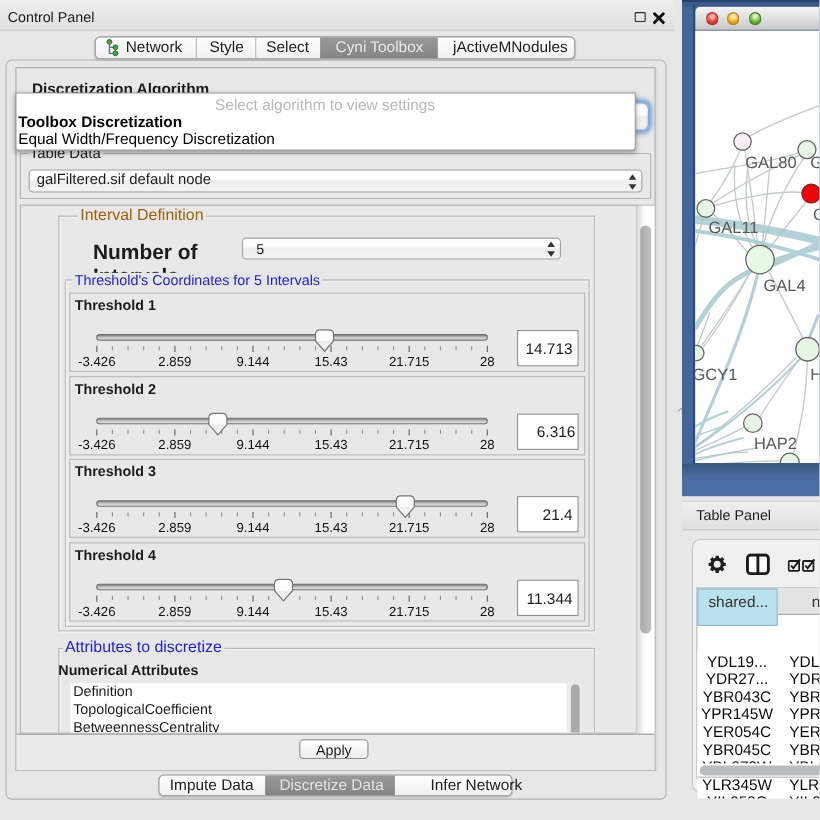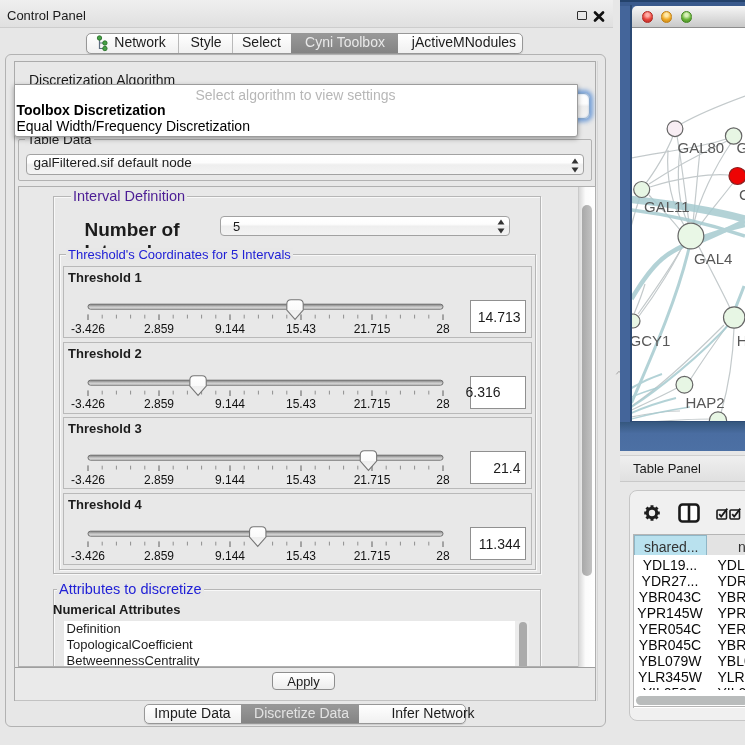--- a/index.html
+++ b/index.html
@@ -32,33 +32,33 @@
 <div class="a tabseg" style="left:302px;top:34px;width:86px;color:#e9e9e9">Cyni Toolbox</div>
 <div class="a tabseg" style="left:409px;top:34px;width:110px;">jActiveMNodules</div>
 <svg class="a" style="left:95px;top:34px" width="18" height="18" viewBox="0 0 18 18">
       <path d="M4.5 4 V15 M4.5 9 H9.6 M4.5 14.5 H9.6" stroke="#5e6e80" stroke-width="1.2" fill="none"></path>
       <circle cx="4.5" cy="4" r="2.2" fill="#45a145" stroke="#2b712b" stroke-width="0.9"></circle>
       <circle cx="9.9" cy="9" r="2.2" fill="#45a145" stroke="#2b712b" stroke-width="0.9"></circle>
       <circle cx="9.9" cy="14.5" r="2.2" fill="#45a145" stroke="#2b712b" stroke-width="0.9"></circle>
     </svg>
 <div class="a" style="left:5px;top:53.5px;width:601px;height:673px;border:1px solid #b2b2b2;border-radius:6px"></div>
 <div class="a" style="left:14px;top:61px;width:582px;height:640px;border:1px solid #ababab;background:#e8e8e8"></div>
-<div class="a" style="left:29px;top:71.5px;font-size:14px;font-weight:normal;color:#1a1a1a">Discretization Algorithm</div>
+<div class="a" style="left:29px;top:71.5px;font-size:14px;font-weight:bold;color:#1a1a1a">Discretization Algorithm</div>
 <div class="a combo" style="left:540px;top:93px;width:50px;height:26px;border-radius:6px;box-shadow:0 0 4px 2.5px rgba(110,155,215,.9),inset 0 0 2px rgba(110,155,215,.6);border:1px solid #88a8cc"></div>
 <div class="a" style="left:18px;top:139px;width:574px;height:42px;border:1px solid #b2b2b2;border-radius:2px"></div>
 <div class="a glabel" style="left:25px;top:133px;font-weight:500;font-size:13.5px">Table Data</div>
 <div class="a combo" style="left:26px;top:154px;width:558px;height:20.5px"></div>
 <div class="a" style="left:33.5px;top:154.8px;font-size:13.5px;">galFiltered.sif default node</div>
 <svg class="a" style="left:568px;top:157px" width="14" height="17" viewBox="0 0 14 17">
       <path d="M7 1.5 L10.5 6.5 H3.5 Z" fill="#333"></path>
       <path d="M7 15.5 L3.5 10.5 H10.5 Z" fill="#333"></path>
     </svg>
 <div class="a" style="left:18px;top:185.5px;width:577.5px;height:481px;border:1px solid #b0b0b0;background:#e8e8e8;overflow:hidden">
 <div class="a gb" style="left:34px;top:9.5px;width:488px;height:378px;"></div>
-<div class="a glabel" style="left:52px;top:3.5px;color:#4c1d95;font-size:14.5px">Interval Definition</div>
+<div class="a glabel" style="left:52px;top:3.5px;color:#a16207;font-size:14.5px">Interval Definition</div>
 <div class="a" style="left:65.5px;top:32.5px;width:125px;text-align:left;font-size:19px;font-weight:bold">Number of Intervals</div>
 <div class="a combo" style="left:201px;top:29.5px;width:290px;height:20px"></div>
 <div class="a" style="left:214px;top:32.5px;font-size:13px">5</div>
 <svg class="a" style="left:475px;top:31.0px" width="14" height="17" viewBox="0 0 14 17">
         <path d="M7 1.5 L10.5 6.5 H3.5 Z" fill="#333"></path>
         <path d="M7 15.5 L3.5 10.5 H10.5 Z" fill="#333"></path>
       </svg>
 <div class="a gb" style="left:40px;top:67.5px;width:477px;height:316px;"></div>
 <div class="a glabel" style="left:47px;top:61.0px;color:#2121d6">Threshold's Coordinates for 5 Intervals</div>
 <div class="a" style="left:44px;top:79.5px;width:469px;height:72px;border:1px solid #b9b9b9"></div>
@@ -111,21 +111,21 @@
 <path d="M102.20 48.7 V52.5 M116.40 48.7 V52.5 M130.60 48.7 V52.5 M144.80 48.7 V52.5 M173.20 48.7 V52.5 M187.40 48.7 V52.5 M201.60 48.7 V52.5 M215.80 48.7 V52.5 M244.20 48.7 V52.5 M258.40 48.7 V52.5 M272.60 48.7 V52.5 M286.80 48.7 V52.5 M315.20 48.7 V52.5 M329.40 48.7 V52.5 M343.60 48.7 V52.5 M357.80 48.7 V52.5 M386.20 48.7 V52.5 M400.40 48.7 V52.5 M414.60 48.7 V52.5 M428.80 48.7 V52.5" stroke="#8f8f8f" stroke-width="1"></path>
 <path d="M189.85 44 L189.85 38 Q189.85 33.8 194.05 33.8 L202.05 33.8 Q206.25 33.8 206.25 38 L206.25 44 L198.05 53.3 Z" fill="url(#th2)" stroke="#767676" stroke-width="1.1"></path>
 </svg>
 <div class="a" style="left:34.0px;top:210.8px;width:70px;text-align:center;font-size:12px;color:#111">-3.426</div>
 <div class="a" style="left:104.99774072424108px;top:210.8px;width:70px;text-align:center;font-size:12px;color:#111">2.859</div>
 <div class="a" style="left:175.99548144848217px;top:210.8px;width:70px;text-align:center;font-size:12px;color:#111">9.144</div>
 <div class="a" style="left:247.0045185515179px;top:210.8px;width:70px;text-align:center;font-size:12px;color:#111">15.43</div>
 <div class="a" style="left:318.00225927575895px;top:210.8px;width:70px;text-align:center;font-size:12px;color:#111">21.715</div>
 <div class="a" style="left:389.00000000000006px;top:210.8px;width:70px;text-align:center;font-size:12px;color:#111">28</div>
 <div class="a" style="left:451px;top:189.2px;width:56px;height:33px;background:#fff;border:1px solid #909090"></div>
-<div class="a" style="left:431px;top:197.79999999999998px;width:50.5px;text-align:right;font-size:14px">6.316</div>
+<div class="a" style="left:469px;top:197.79999999999998px;width:50.5px;font-size:14px">6.316</div>
 <div class="a" style="left:44px;top:230.89999999999998px;width:469px;height:72px;border:1px solid #b9b9b9"></div>
 <div class="a" style="left:49px;top:234.89999999999998px;font-size:13px;font-weight:bold">Threshold 3</div>
 <svg class="a" style="left:44px;top:230.89999999999998px" width="469" height="72" viewBox="63 0 469 72">
 <defs>
           <linearGradient id="trk3" x1="0" y1="0" x2="0" y2="1">
             <stop offset="0" stop-color="#787878"></stop>
             <stop offset="0.45" stop-color="#bdbdbd"></stop>
             <stop offset="1" stop-color="#ededed"></stop>
           </linearGradient>
           <linearGradient id="th3" x1="0" y1="0" x2="0" y2="1">
@@ -294,21 +294,21 @@
       <path d="M3.2 7.2 L5.2 9.6 L11.3 1.6" fill="none" stroke="#1a1a1a" stroke-width="1.8"></path>
     </svg>
 <svg class="a" style="left:728.5px;top:507px" width="13" height="13" viewBox="0 0 13 13">
       <rect x="1" y="3" width="9.5" height="9" rx="1" fill="none" stroke="#1a1a1a" stroke-width="1.6"></rect>
       <path d="M3.2 7.2 L5.2 9.6 L11.3 1.6" fill="none" stroke="#1a1a1a" stroke-width="1.8"></path>
     </svg>
 <div class="a" style="left:632.5px;top:533.5px;width:112.5px;height:174px;background:#fff;border-top:1px solid #b5b5b5;border-left:1px solid #b5b5b5;overflow:hidden"></div>
 <div class="a" style="left:633.5px;top:534.5px;width:73.5px;height:34px;background:#b9e1ee;border:1px solid #8fb6c6;font-size:14px;color:#333;text-align:center;line-height:23px;padding-left:2px">shared...</div>
 <div class="a" style="left:707px;top:534.5px;width:38px;height:24.5px;background:#e3e3e3;border-bottom:1px solid #a6a6a6;"></div>
 <div class="a" style="left:738px;top:539px;font-size:14px;color:#333">na</div>
-<div class="a" style="left:633.5px;top:555px;width:111.5px;height:135px;overflow:hidden;background:#fff">
+<div class="a" style="left:633.5px;top:591px;width:111.5px;height:135px;overflow:hidden;background:#fff">
 <div class="a" style="left:0;top:2.2px;width:73px;text-align:center;font-size:14px;color:#0a0a0a">YDL19...</div>
 <div class="a" style="left:84px;top:2.2px;font-size:14px;color:#0a0a0a;white-space:nowrap">YDL19</div>
 <div class="a" style="left:0;top:18.2px;width:73px;text-align:center;font-size:14px;color:#0a0a0a">YDR27...</div>
 <div class="a" style="left:84px;top:18.2px;font-size:14px;color:#0a0a0a;white-space:nowrap">YDR27</div>
 <div class="a" style="left:0;top:34.2px;width:73px;text-align:center;font-size:14px;color:#0a0a0a">YBR043C</div>
 <div class="a" style="left:84px;top:34.2px;font-size:14px;color:#0a0a0a;white-space:nowrap">YBR04</div>
 <div class="a" style="left:0;top:50.2px;width:73px;text-align:center;font-size:14px;color:#0a0a0a">YPR145W</div>
 <div class="a" style="left:84px;top:50.2px;font-size:14px;color:#0a0a0a;white-space:nowrap">YPR14</div>
 <div class="a" style="left:0;top:66.2px;width:73px;text-align:center;font-size:14px;color:#0a0a0a">YER054C</div>
 <div class="a" style="left:84px;top:66.2px;font-size:14px;color:#0a0a0a;white-space:nowrap">YER05</div>

